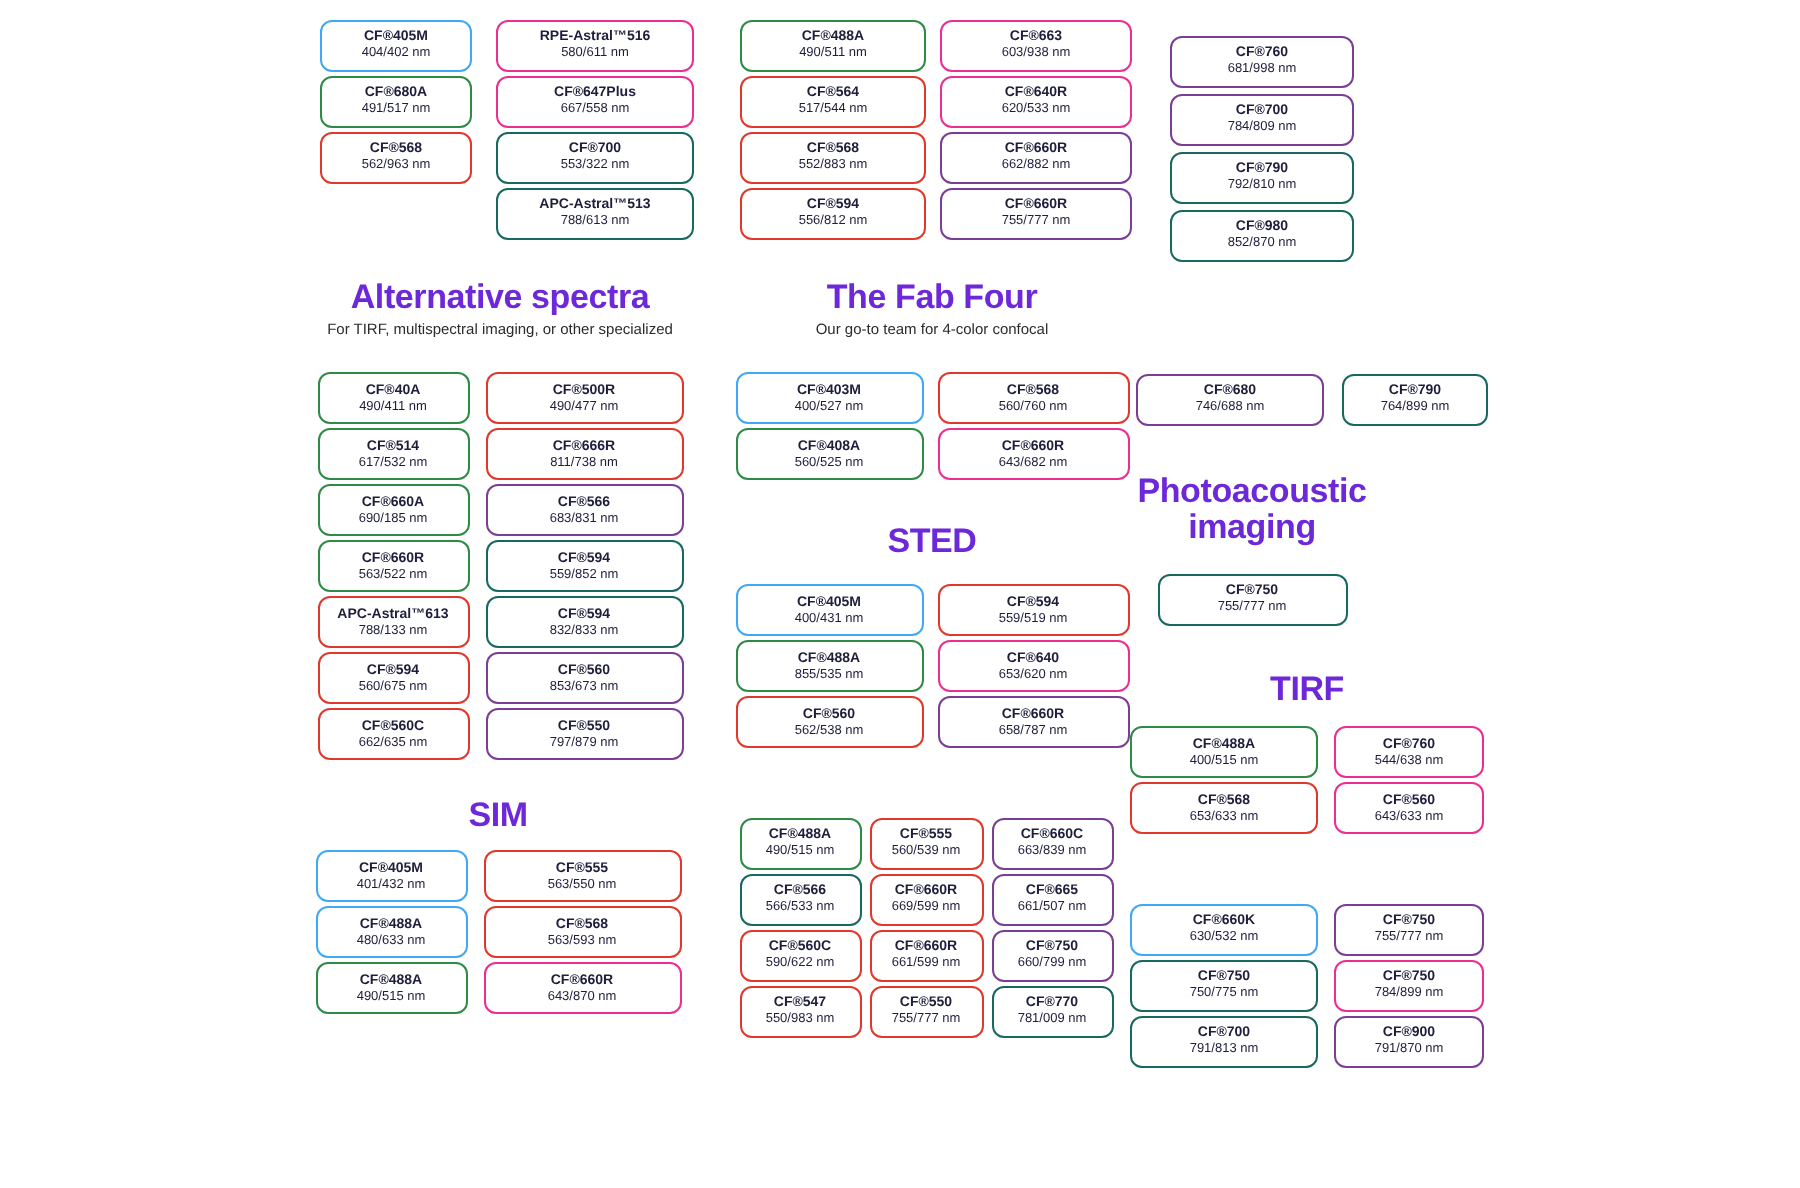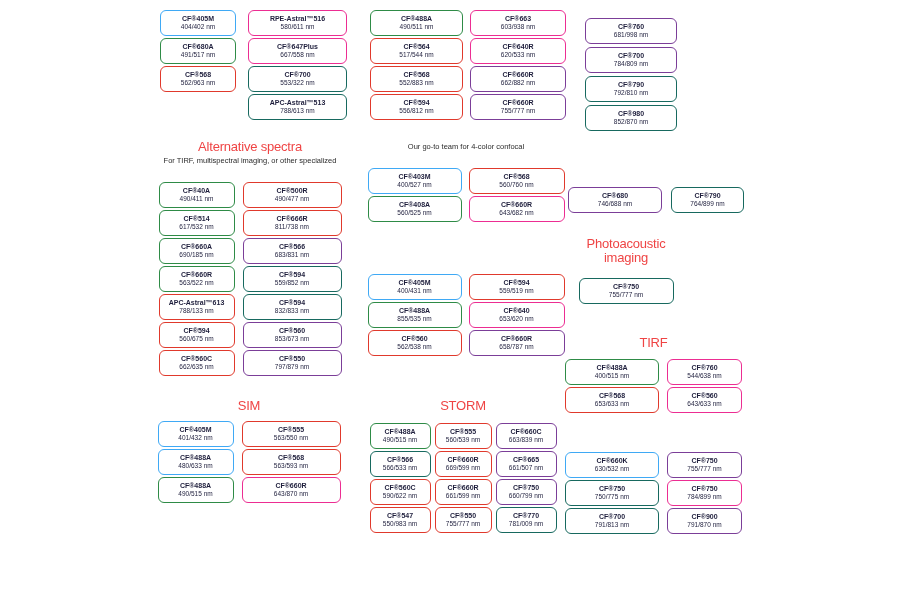--- a/index.html
+++ b/index.html
@@ -3,22 +3,22 @@
 <meta charset="utf-8">
 <style>
   html,body{margin:0;padding:0;}
   body{
     width:900px;height:594px;position:relative;background:#ffffff;
     font-family:"Liberation Sans",sans-serif;color:#1e1e3c;overflow:hidden;
   }
   .canvas{position:absolute;left:0;top:0;width:900px;height:594px;}
   .sec{position:absolute;}
   .title{
-    font-size:13px;font-weight:normal;text-align:center;line-height:1.08;
-    color:#ef4444;letter-spacing:-0.2px;
+    font-size:17px;font-weight:bold;text-align:center;line-height:1.08;
+    color:#6d28d9;letter-spacing:-0.2px;
   }
   .subtitle{
     font-size:7.5px;text-align:center;margin-top:2px;color:#2b2b2b;white-space:nowrap;
   }
   .grid{display:grid;row-gap:2px;justify-content:center;}
   .box{
     height:26px;box-sizing:border-box;border:1.3px solid #999;border-radius:6px;
     background:#fff;display:flex;flex-direction:column;align-items:center;
     justify-content:center;padding:1px 2px;overflow:hidden;
   }
@@ -204,20 +204,21 @@
           <div class="dye-nm">662/635 nm</div>
         </div>
         <div class="box" style="border-color: rgb(123, 62, 152);">
           <div class="dye-name">CF®550</div>
           <div class="dye-nm">797/879 nm</div>
         </div>
       </div>
   </section>
 
   <section class="sec s-fab">
+    <div class="title">The Fab Four</div>
     <div class="subtitle">Our go-to team for 4-color confocal</div>
     <div class="grid">
         <div class="box" style="border-color: rgb(63, 169, 245);">
           <div class="dye-name">CF®403M</div>
           <div class="dye-nm">400/527 nm</div>
         </div>
         <div class="box" style="border-color: rgb(224, 57, 44);">
           <div class="dye-name">CF®568</div>
           <div class="dye-nm">560/760 nm</div>
         </div>
@@ -226,20 +227,21 @@
           <div class="dye-nm">560/525 nm</div>
         </div>
         <div class="box" style="border-color: rgb(236, 45, 146);">
           <div class="dye-name">CF®660R</div>
           <div class="dye-nm">643/682 nm</div>
         </div>
       </div>
   </section>
 
   <section class="sec s-sted">
+    <div class="title">STED</div>
     <div class="grid">
         <div class="box" style="border-color: rgb(63, 169, 245);">
           <div class="dye-name">CF®405M</div>
           <div class="dye-nm">400/431 nm</div>
         </div>
         <div class="box" style="border-color: rgb(224, 57, 44);">
           <div class="dye-name">CF®594</div>
           <div class="dye-nm">559/519 nm</div>
         </div>
         <div class="box" style="border-color: rgb(46, 139, 70);">
@@ -330,21 +332,20 @@
           <div class="dye-nm">490/515 nm</div>
         </div>
         <div class="box" style="border-color: rgb(236, 45, 146);">
           <div class="dye-name">CF®660R</div>
           <div class="dye-nm">643/870 nm</div>
         </div>
       </div>
   </section>
 
   <section class="sec s-storm">
-    <div class="title">STORM</div>
     <div class="grid">
         <div class="box" style="border-color: rgb(46, 139, 70);">
           <div class="dye-name">CF®488A</div>
           <div class="dye-nm">490/515 nm</div>
         </div>
         <div class="box" style="border-color: rgb(224, 57, 44);">
           <div class="dye-name">CF®555</div>
           <div class="dye-nm">560/539 nm</div>
         </div>
         <div class="box" style="border-color: rgb(123, 62, 152);">

